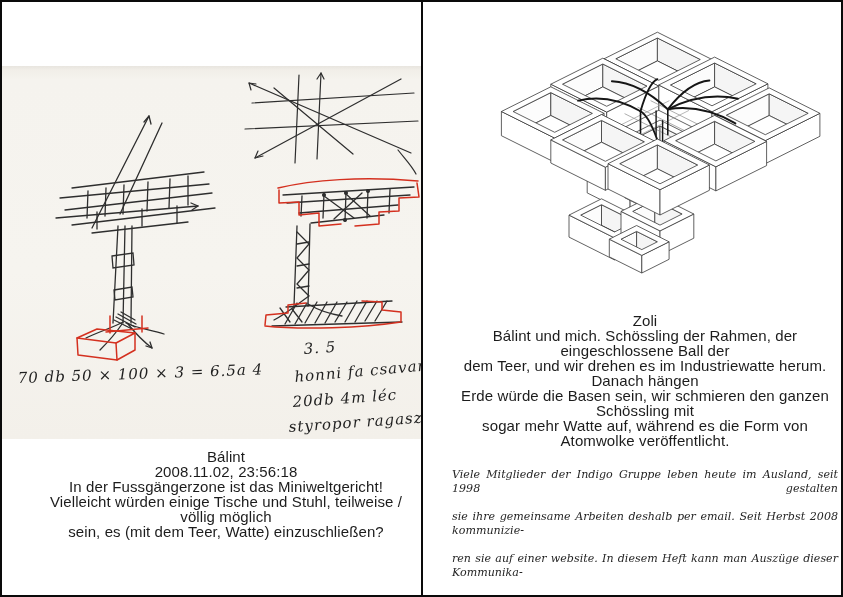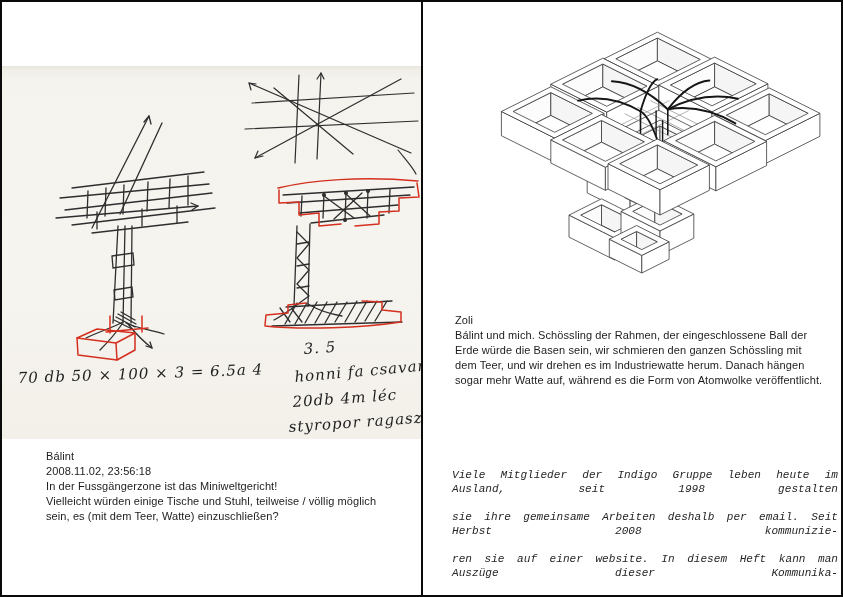--- a/index.html
+++ b/index.html
@@ -23,36 +23,37 @@
     background:linear-gradient(180deg,#e8e5df 0px,#f1eee8 4px,#f5f3ee 14px,#f6f4ef 55%,#f3f0ea 100%);
   }
   .scan svg{display:block;}
   .hand{
     font-family:"DejaVu Serif", serif;
     font-style:italic;
     fill:#1f1f1f;
   }
   .caption{
     position:absolute;
-    font-size:11px;
+    font-size:15px;
     line-height:15px;
     letter-spacing:.1px;
+    text-align:center;
   }
   .caption-balint{left:44px;top:447px;width:360px;}
   .caption-zoli{left:453px;top:311px;width:380px;}
   
   .footnote{
     position:absolute;left:450px;top:466px;width:386px;
     font-family:"DejaVu Serif", serif;
     font-style:italic;
     font-size:11.1px;
     line-height:14px;
     color:#252525;
   }
-  .fn-just{text-align:justify;font-family:Liberation Mono, monospace;}
+  .fn-just{text-align:justify;}
   .fn-just::after{content:"";display:inline-block;width:100%;height:0;}
 </style>
 </head>
 <body>
 
 <div class="spread">
 
   <div>
 
     <div class="scan">
@@ -279,22 +280,22 @@
         <polygon points="162.4,141.8 202.7,162 165,180.8 124.7,160.7" fill="#fff" stroke="#3a3a3a" stroke-width="0.8" stroke-linejoin="round"></polygon>
         <polygon points="113,162 165,188 165,162.7 113,136.7" fill="#fff" stroke="#3a3a3a" stroke-width="0.8" stroke-linejoin="round"></polygon>
         <polygon points="214.4,163.3 165,188 165,162.7 214.4,138" fill="#fff" stroke="#3a3a3a" stroke-width="0.8" stroke-linejoin="round"></polygon>
         <path d="M162.4,112L214.4,138L165,162.7L113,136.7Z M162.4,117.9L202.7,138L165,156.8L124.7,136.7Z" fill-rule="evenodd" fill="#fff" stroke="#3a3a3a" stroke-width="0.8"></path>
       </svg>
 
     <div class="caption caption-zoli">
       <div>Zoli</div>
       <div>
           <div>Bálint und mich. Schössling der Rahmen, der eingeschlossene Ball der</div>
+          <div>dem Teer, und wir drehen es im Industriewatte herum. Danach hängen</div>
           <div>Erde würde die Basen sein, wir schmieren den ganzen Schössling mit</div>
-          <div>dem Teer, und wir drehen es im Industriewatte herum. Danach hängen</div>
           <div>sogar mehr Watte auf, während es die Form von Atomwolke veröffentlicht.</div>
         </div>
     </div>
 
     <div class="footnote">
       <div>
           <div class="fn-just">Viele Mitglieder der Indigo Gruppe leben heute im Ausland, seit 1998 gestalten</div>
           <div class="fn-just">sie ihre gemeinsame Arbeiten deshalb per email. Seit Herbst 2008 kommunizie-</div>
           <div class="fn-just">ren sie auf einer website. In diesem Heft kann man Auszüge dieser Kommunika-</div>
           <div class="fn-just">tion aus der Vorbereitungszeit der Austellung lesen -  übersetzt mit einem</div>

